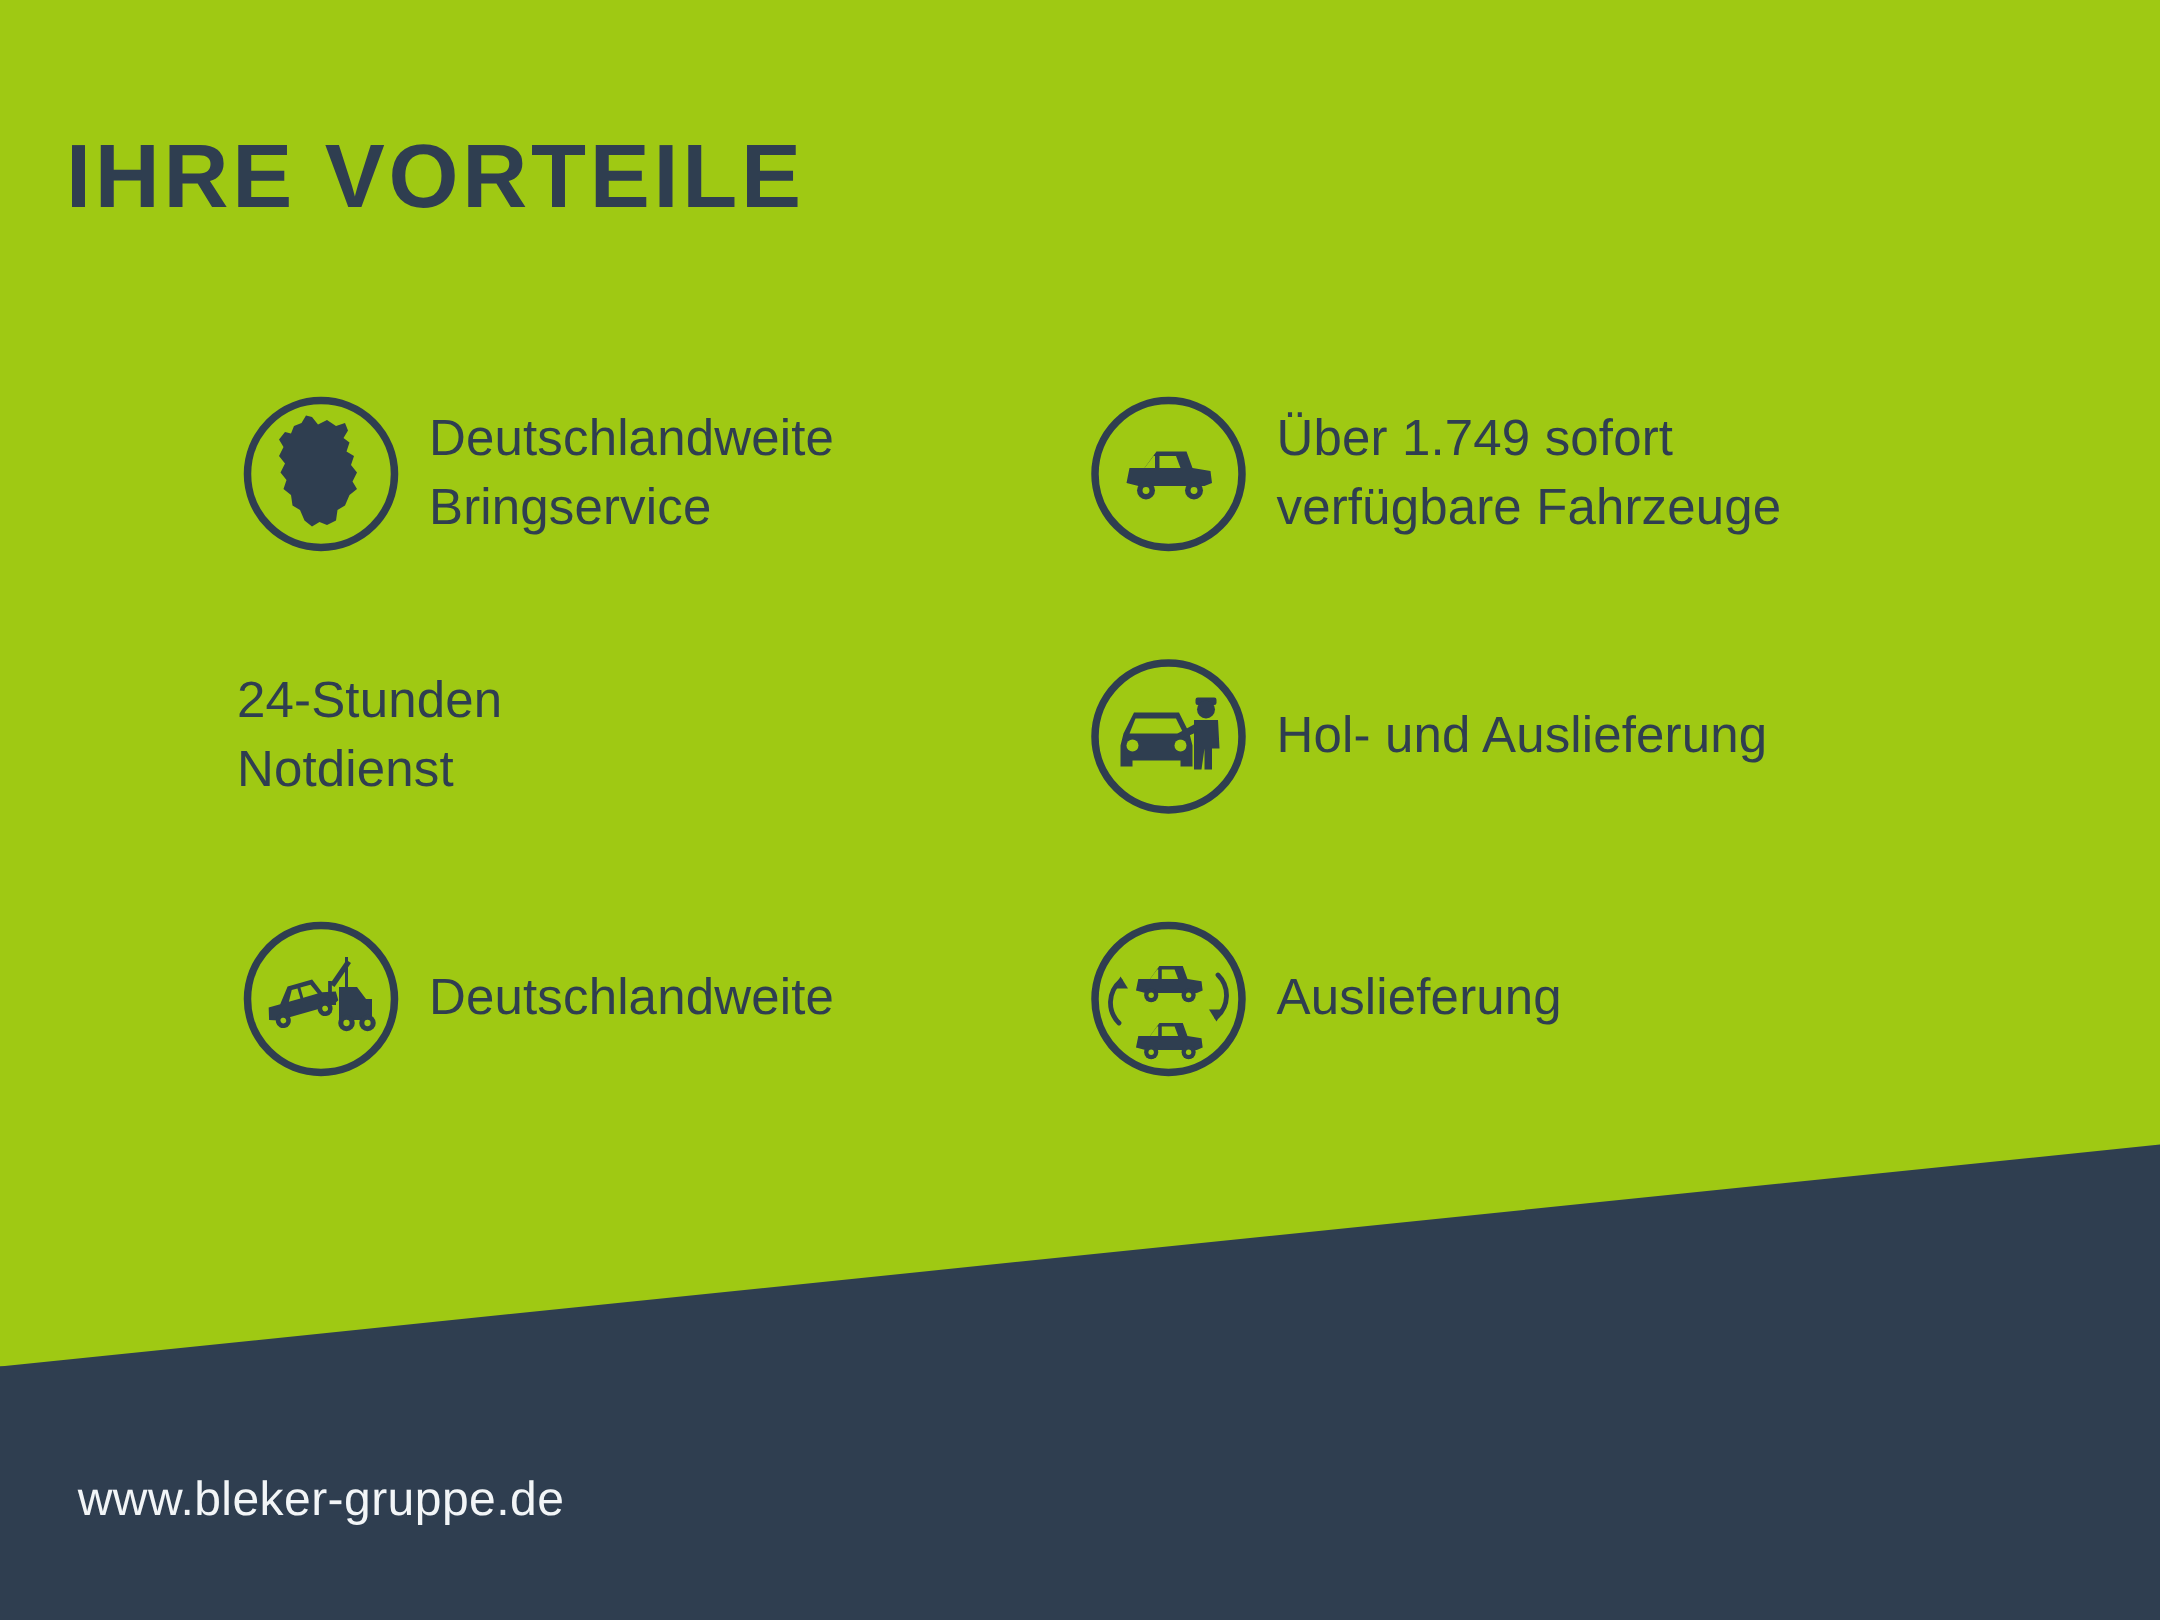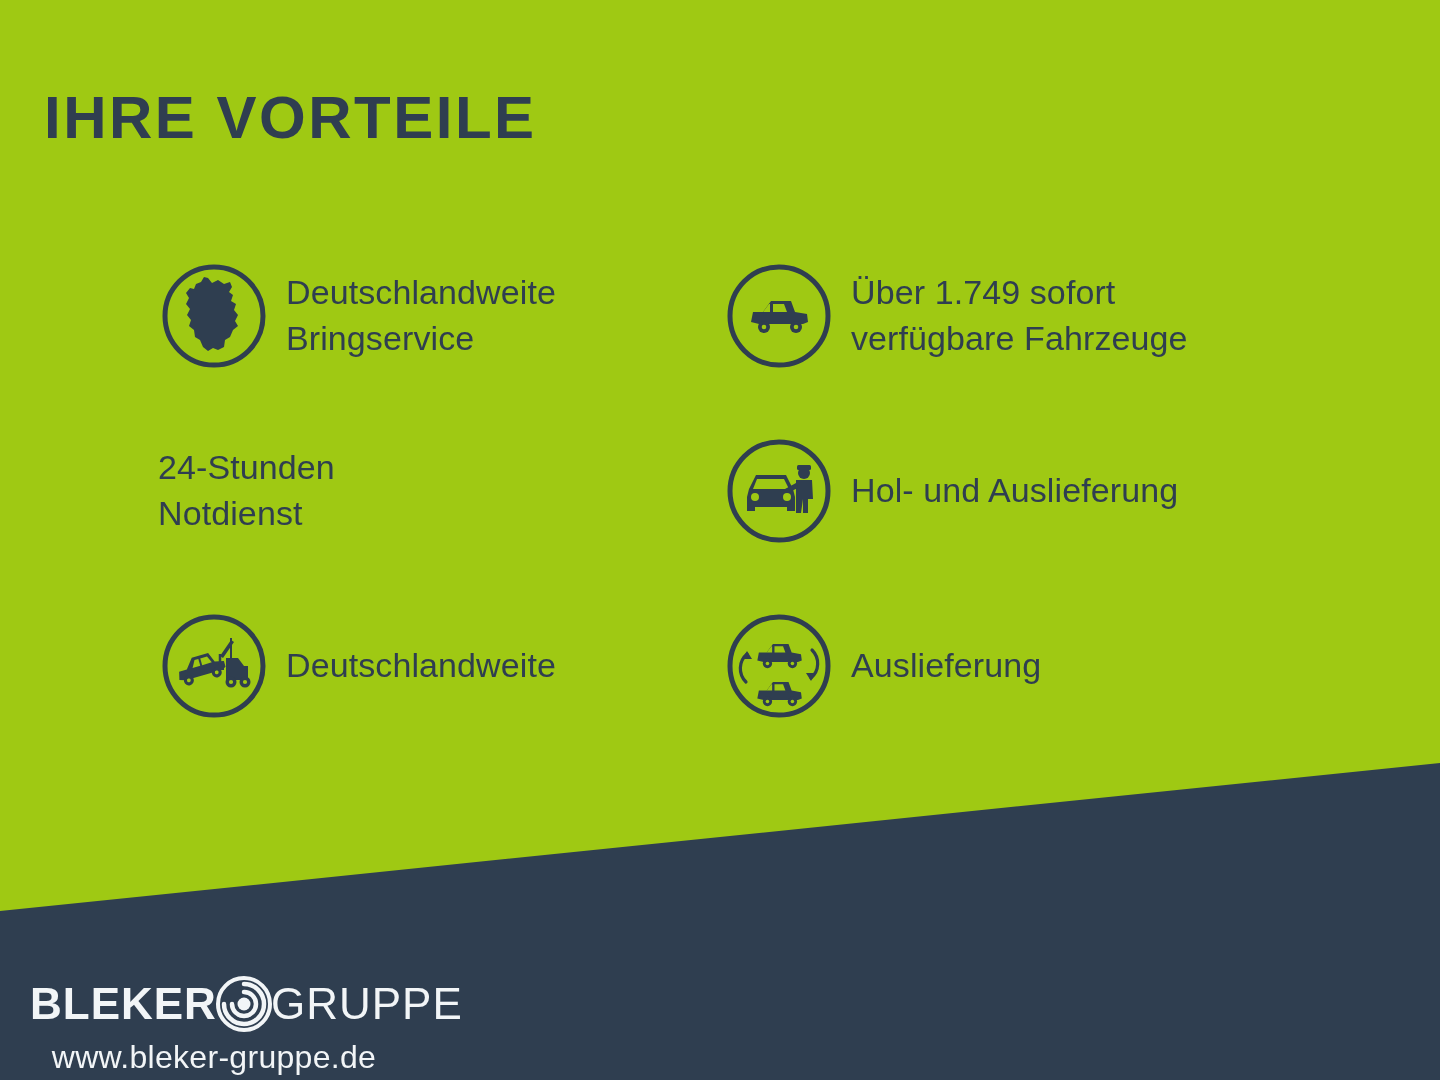--- a/index.html
+++ b/index.html
@@ -259,28 +259,16 @@
         </svg>
       </span>
       <span class="benefit-label">
         <span>Auslieferung</span>
       </span>
     </div>
 
   </div>
 
   <div id="footer-logo">
-    <div id="logo-row">
-      <span id="logo-bleker">BLEKER</span>
-      <span id="logo-mark">
-        <svg viewBox="0 0 62 62" xmlns="http://www.w3.org/2000/svg">
-          <circle cx="31" cy="31" r="26" fill="none" stroke="#f2f5f7" stroke-width="4"></circle>
-          <path d="M31 11 A20 20 0 1 1 11 31" fill="none" stroke="#f2f5f7" stroke-width="4.5" stroke-linecap="round"></path>
-          <path d="M31 19 A12 12 0 1 1 19 31" fill="none" stroke="#f2f5f7" stroke-width="4.5" stroke-linecap="round"></path>
-          <circle cx="31" cy="31" r="6.5" fill="#f2f5f7"></circle>
-        </svg>
-      </span>
-      <span id="logo-gruppe">GRUPPE</span>
-    </div>
     <div id="logo-url">www.bleker-gruppe.de</div>
   </div>
 
 </div>
 
 </body></html>

